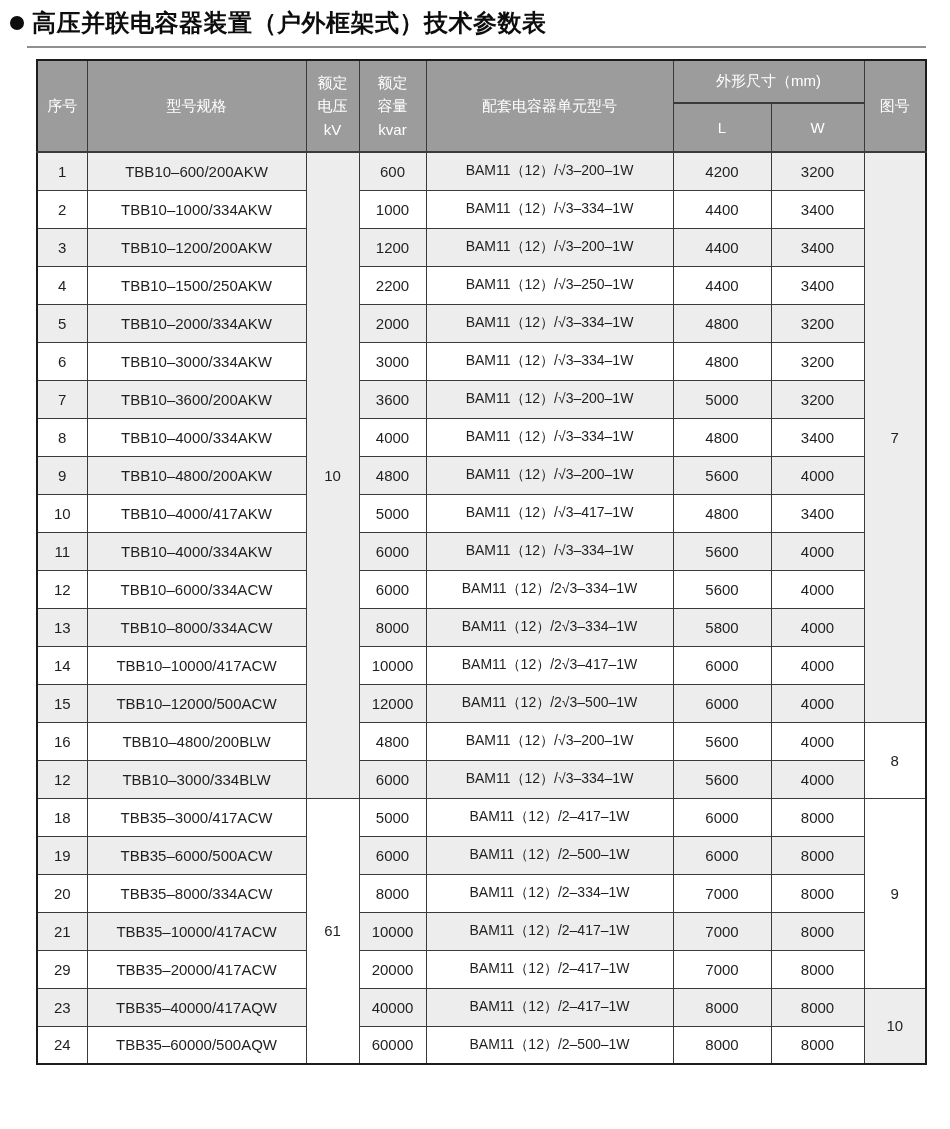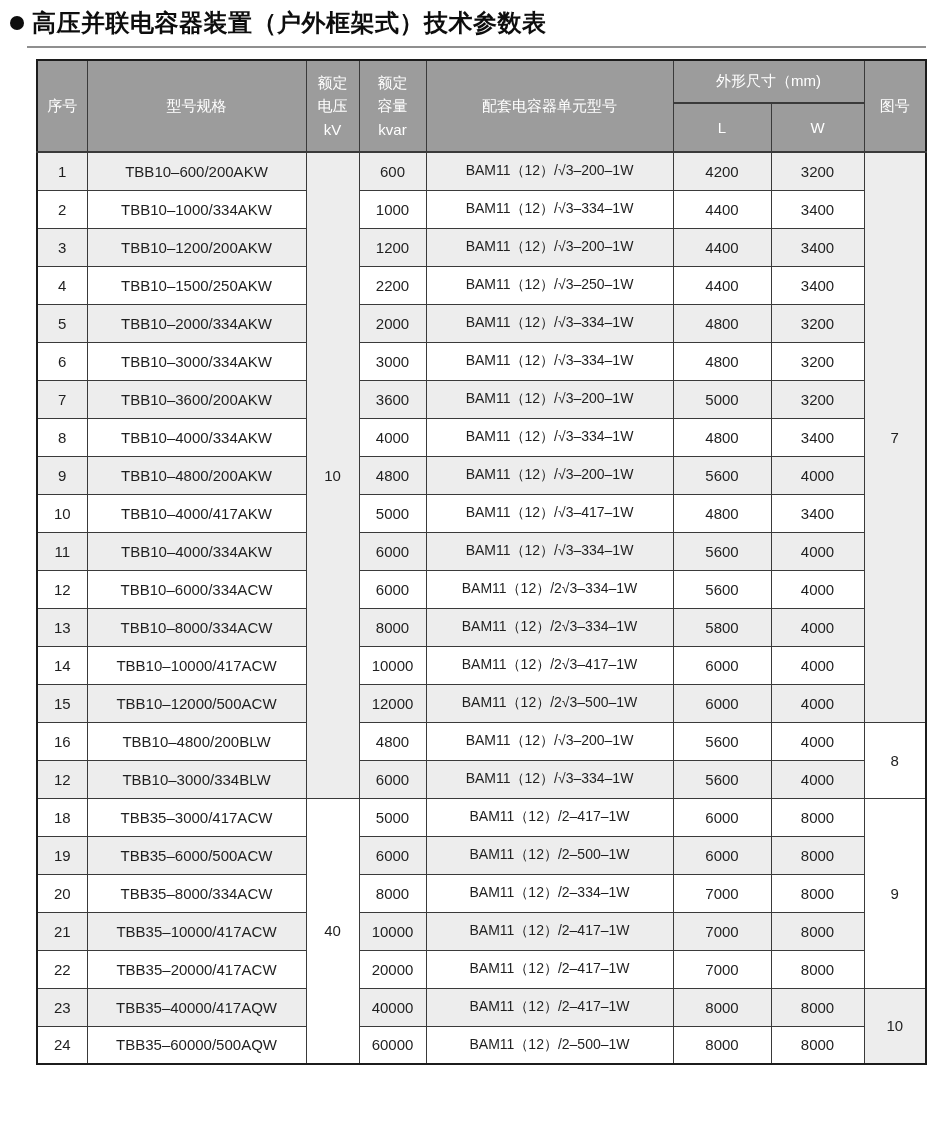--- a/index.html
+++ b/index.html
@@ -260,21 +260,21 @@
           <td data-name="cell-no">12</td>
           <td data-name="cell-model">TBB10–3000/334BLW</td>
           <td data-name="cell-capacity">6000</td>
           <td data-name="cell-unit-model">BAM11（12）/√3–334–1W</td>
           <td data-name="cell-length">5600</td>
           <td data-name="cell-width">4000</td>
         </tr>
         <tr class="even" data-name="table-row">
           <td data-name="cell-no">18</td>
           <td data-name="cell-model">TBB35–3000/417ACW</td>
-          <td data-name="cell-voltage" rowspan="7" class="merged">40</td>
+          <td data-name="cell-voltage" rowspan="7" class="merged">61</td>
           <td data-name="cell-capacity">5000</td>
           <td data-name="cell-unit-model">BAM11（12）/2–417–1W</td>
           <td data-name="cell-length">6000</td>
           <td data-name="cell-width">8000</td>
           <td data-name="cell-figure" rowspan="5" class="merged">9</td>
         </tr>
         <tr class="odd" data-name="table-row">
           <td data-name="cell-no">19</td>
           <td data-name="cell-model">TBB35–6000/500ACW</td>
           <td data-name="cell-capacity">6000</td>
@@ -292,21 +292,21 @@
         </tr>
         <tr class="odd" data-name="table-row">
           <td data-name="cell-no">21</td>
           <td data-name="cell-model">TBB35–10000/417ACW</td>
           <td data-name="cell-capacity">10000</td>
           <td data-name="cell-unit-model">BAM11（12）/2–417–1W</td>
           <td data-name="cell-length">7000</td>
           <td data-name="cell-width">8000</td>
         </tr>
         <tr class="even" data-name="table-row">
-          <td data-name="cell-no">22</td>
+          <td data-name="cell-no">29</td>
           <td data-name="cell-model">TBB35–20000/417ACW</td>
           <td data-name="cell-capacity">20000</td>
           <td data-name="cell-unit-model">BAM11（12）/2–417–1W</td>
           <td data-name="cell-length">7000</td>
           <td data-name="cell-width">8000</td>
         </tr>
         <tr class="odd" data-name="table-row">
           <td data-name="cell-no">23</td>
           <td data-name="cell-model">TBB35–40000/417AQW</td>
           <td data-name="cell-capacity">40000</td>

